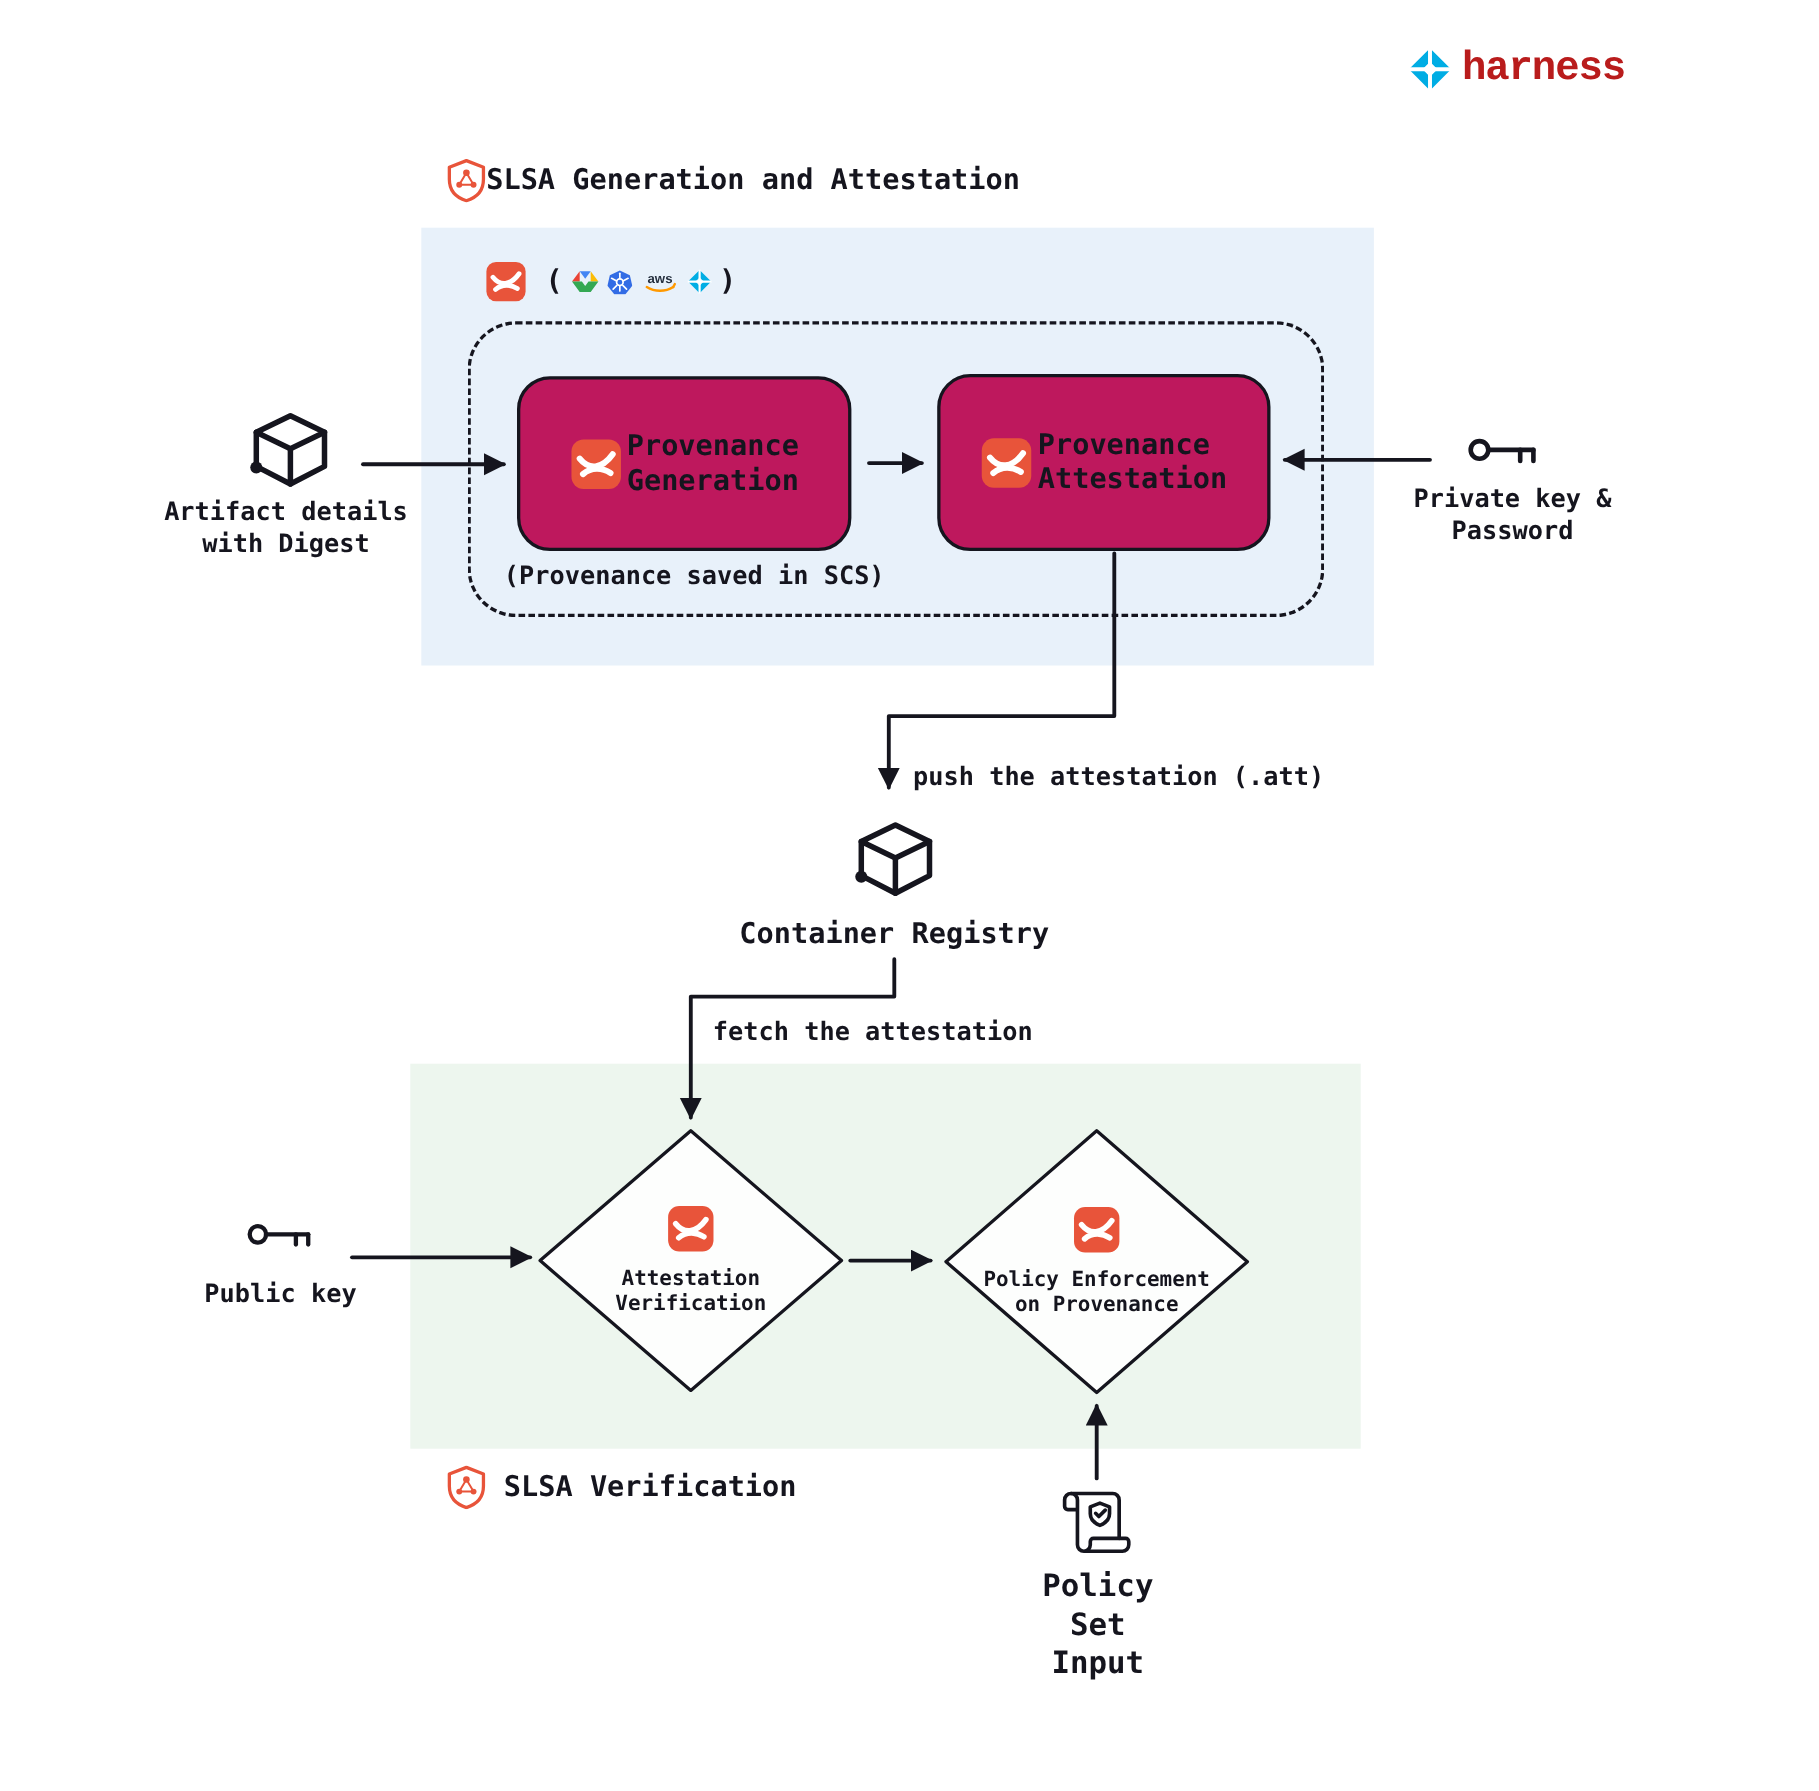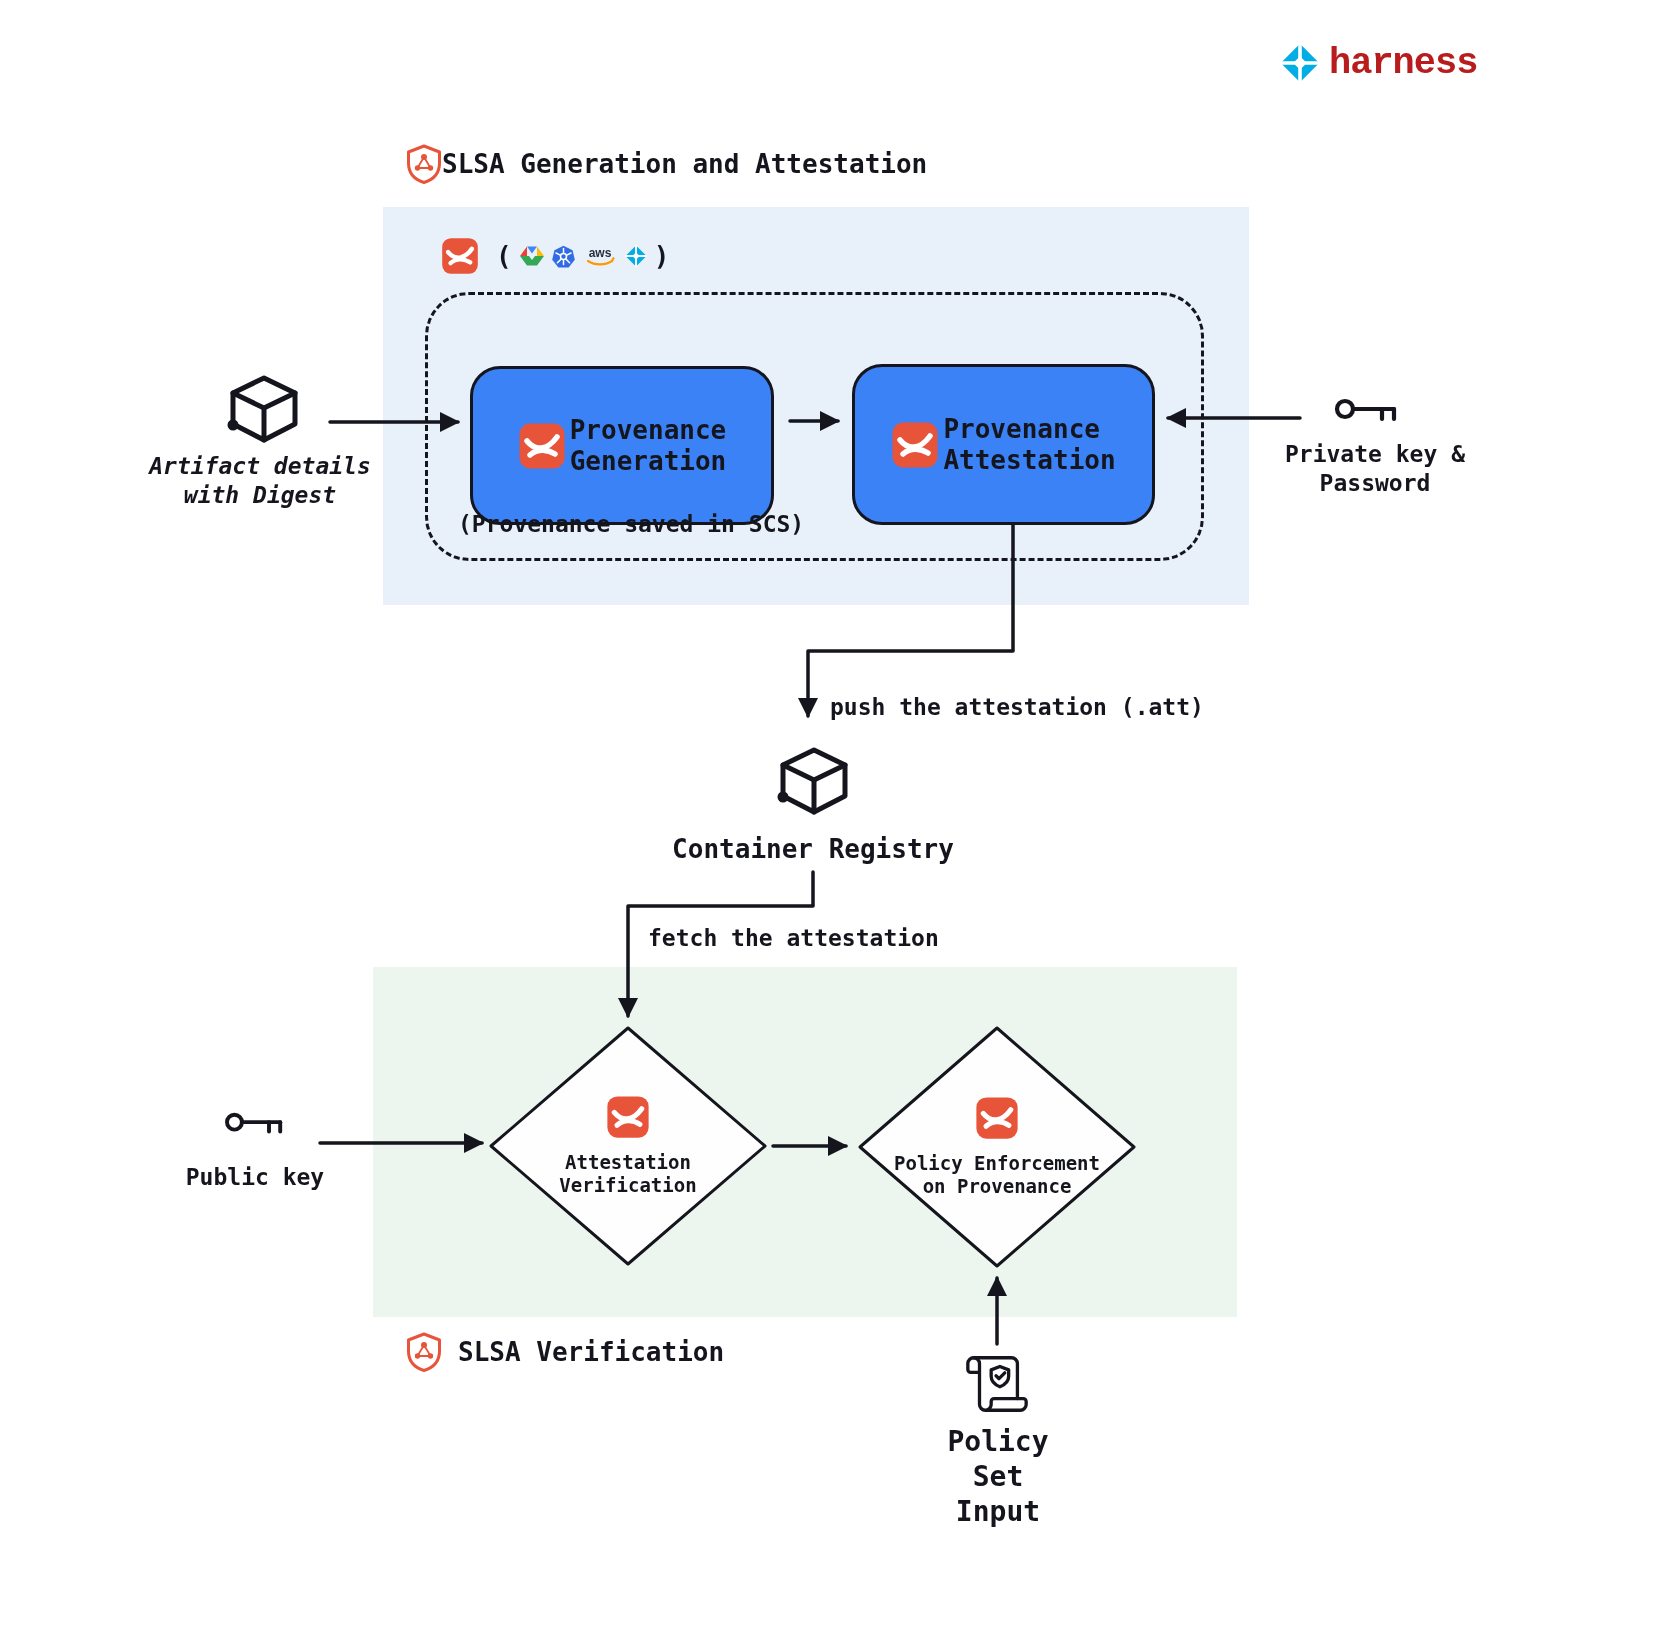--- a/index.html
+++ b/index.html
@@ -5,22 +5,22 @@
   * { margin:0; padding:0; box-sizing:border-box; }
   html,body { background:#ffffff; }
   body { font-family:"DejaVu Sans Mono","Liberation Mono",monospace; color:#15151e; }
   .canvas { position:relative; width:1654px; height:1628px; background:#ffffff; overflow:hidden; }
   .abs { position:absolute; }
   .panel { position:absolute; }
   .panel.blue { background:#e8f1fa; }
   .panel.green { background:#edf6ee; }
   .overlay { position:absolute; left:0; top:0; }
   .dashed-box { position:absolute; border:3px dashed #15151e; border-radius:44px; }
-  .node-box { position:absolute; background:#3b82f6; border:3px solid #15151e; border-radius:30px;
-              display:flex; align-items:center; justify-content:center; gap:4px;margin-top:24px; }
+  .node-box { position:absolute; background:#be185d; border:3px solid #15151e; border-radius:30px;
+              display:flex; align-items:center; justify-content:center; gap:4px; }
   .diamond-content { position:absolute; display:flex; flex-direction:column; align-items:center;
                      justify-content:center; gap:12px; text-align:center; }
   .row { display:flex; align-items:center; }
   .lbl { font-weight:700; white-space:pre-line; color:#15151e; }
   .center { text-align:center; }
   .fs19 { font-size:19px; line-height:1.22; }
   .fs22 { font-size:28px; line-height:1.25; }
   .fs23 { font-size:23px; line-height:1.28; }
   .fs24 { font-size:23px; line-height:1.25; }
   .fs26 { font-size:26px; line-height:1.2; }
@@ -148,21 +148,21 @@
   <div class="abs lbl fs23" style="left:458px; top:510px;">(Provenance saved in SCS)</div>
 
   <svg class="abs" style="left:222px; top:372px;" width="84" height="78" viewBox="0 0 84 78">
     <g fill="none" stroke="#15151e" stroke-width="5" stroke-linejoin="round" stroke-linecap="round">
       <path d="M42 6 L73 21 L42 36 L11 21 Z"></path>
       <path d="M11 21 V52 L42 68 V36"></path>
       <path d="M73 21 V52 L42 68"></path>
     </g>
     <circle cx="11" cy="53" r="5.5" fill="#15151e"></circle>
   </svg>
-  <div class="abs lbl fs23 center" style="left:120px; top:452px; width:280px;font-style:italic;">Artifact details
+  <div class="abs lbl fs23 center" style="left:120px; top:452px; width:280px;">Artifact details
 with Digest</div>
 
   <svg class="abs" style="left:1334px; top:396px;" width="66" height="30" viewBox="0 0 66 30">
     <g fill="none" stroke="#15151e" stroke-width="4.2" stroke-linecap="round">
       <circle cx="11" cy="13" r="8"></circle>
         <path d="M19 13 H60"></path>
         <path d="M48 13 V23"></path>
         <path d="M60 13 V23"></path>
     </g>
   </svg>

